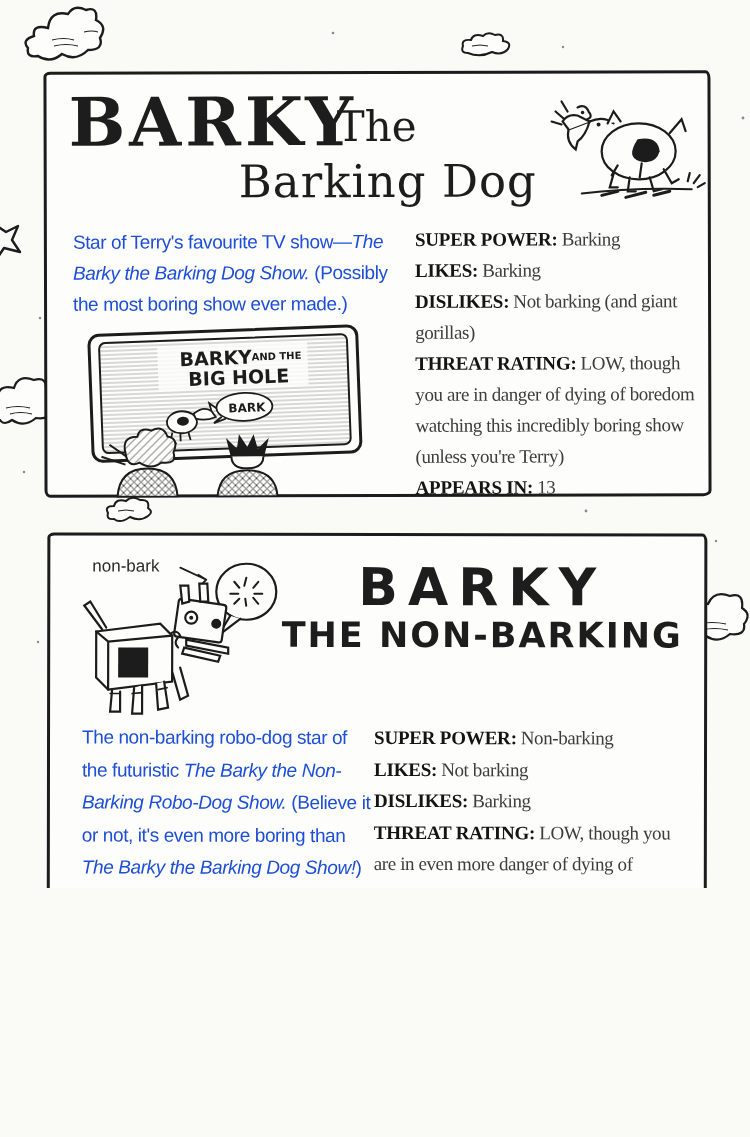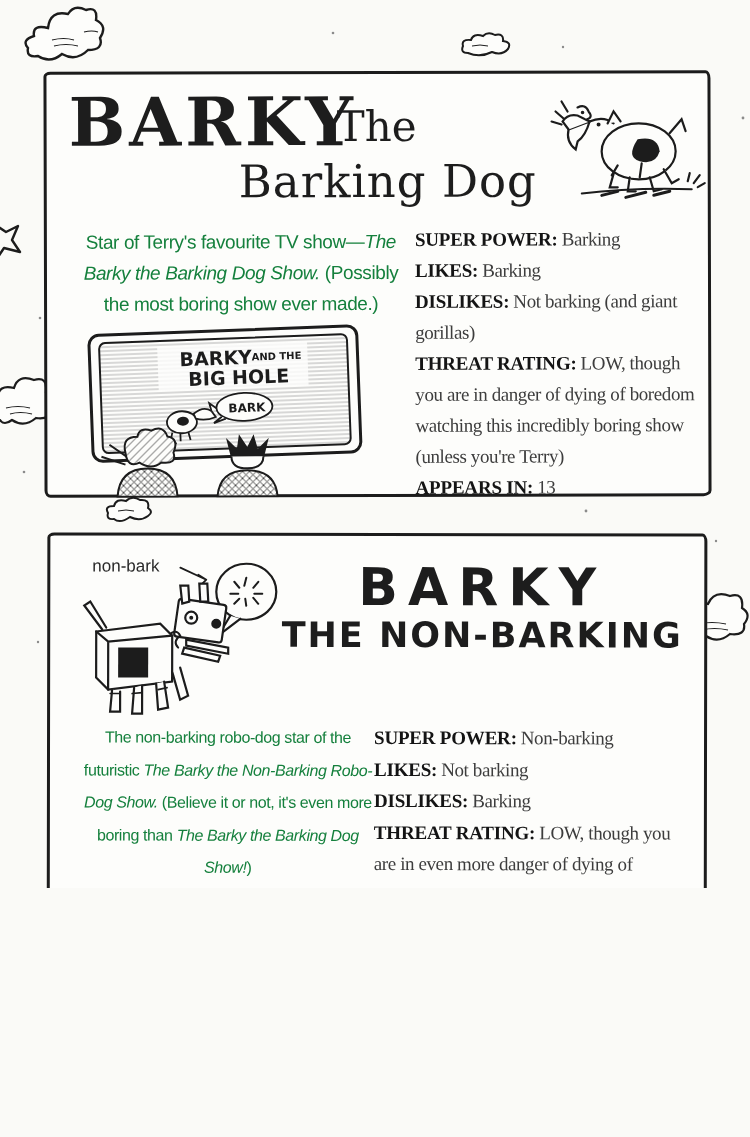--- a/index.html
+++ b/index.html
@@ -17,26 +17,26 @@
 
   
   .c1-title-main{position:absolute;left:22px;top:14px;font-family:"DejaVu Serif",serif;
     font-weight:bold;font-size:67px;letter-spacing:4px;line-height:1;}
   .c1-title-the{position:absolute;left:290px;top:32px;font-family:"DejaVu Serif",serif;
     font-size:42px;line-height:1;}
   .c1-title-sub{position:absolute;left:192px;top:72px;font-family:"DejaVu Serif",serif;
     font-size:45px;letter-spacing:1px;line-height:1;margin-top:13px;}
 
   
-  .para{font-size:19px;line-height:31px;letter-spacing:-.4px;text-align:center;color:#15803d;}
+  .para{font-size:19px;line-height:31px;letter-spacing:-.4px;color:#1d4ed8;}
   .stats{font-size:19px;line-height:31px;letter-spacing:-.4px;color:#3d3d3d;font-family:Liberation Serif, serif;}
   .stat-label{font-weight:bold;color:#141414;margin-right:4px;letter-spacing:-.2px;}
   #c1-para{left:26px;top:152px;width:336px;}
   #c1-stats{left:368px;top:150px;width:296px;}
-  #c2-para{left:32px;top:186px;width:292px;font-size:16px;line-height:32.5px;}
+  #c2-para{left:32px;top:186px;width:292px;font-size:19px;line-height:32.5px;}
   #c2-stats{left:324px;top:186px;width:318px;line-height:31.5px;}
 
   
   #c2-titles{left:222px;top:24px;width:420px;text-align:center;font-family:"DejaVu Sans",sans-serif;font-weight:bold;}
   .c2-t1{font-size:52px;letter-spacing:10px;line-height:1.05;}
   .c2-t2{font-size:35px;letter-spacing:2px;line-height:1.15;}
   .c2-t3{font-size:42px;letter-spacing:5px;line-height:1.1;}
 
   
   .box{position:absolute;background:#fef9c3;border:3px solid #1c1c1c;box-sizing:border-box;

